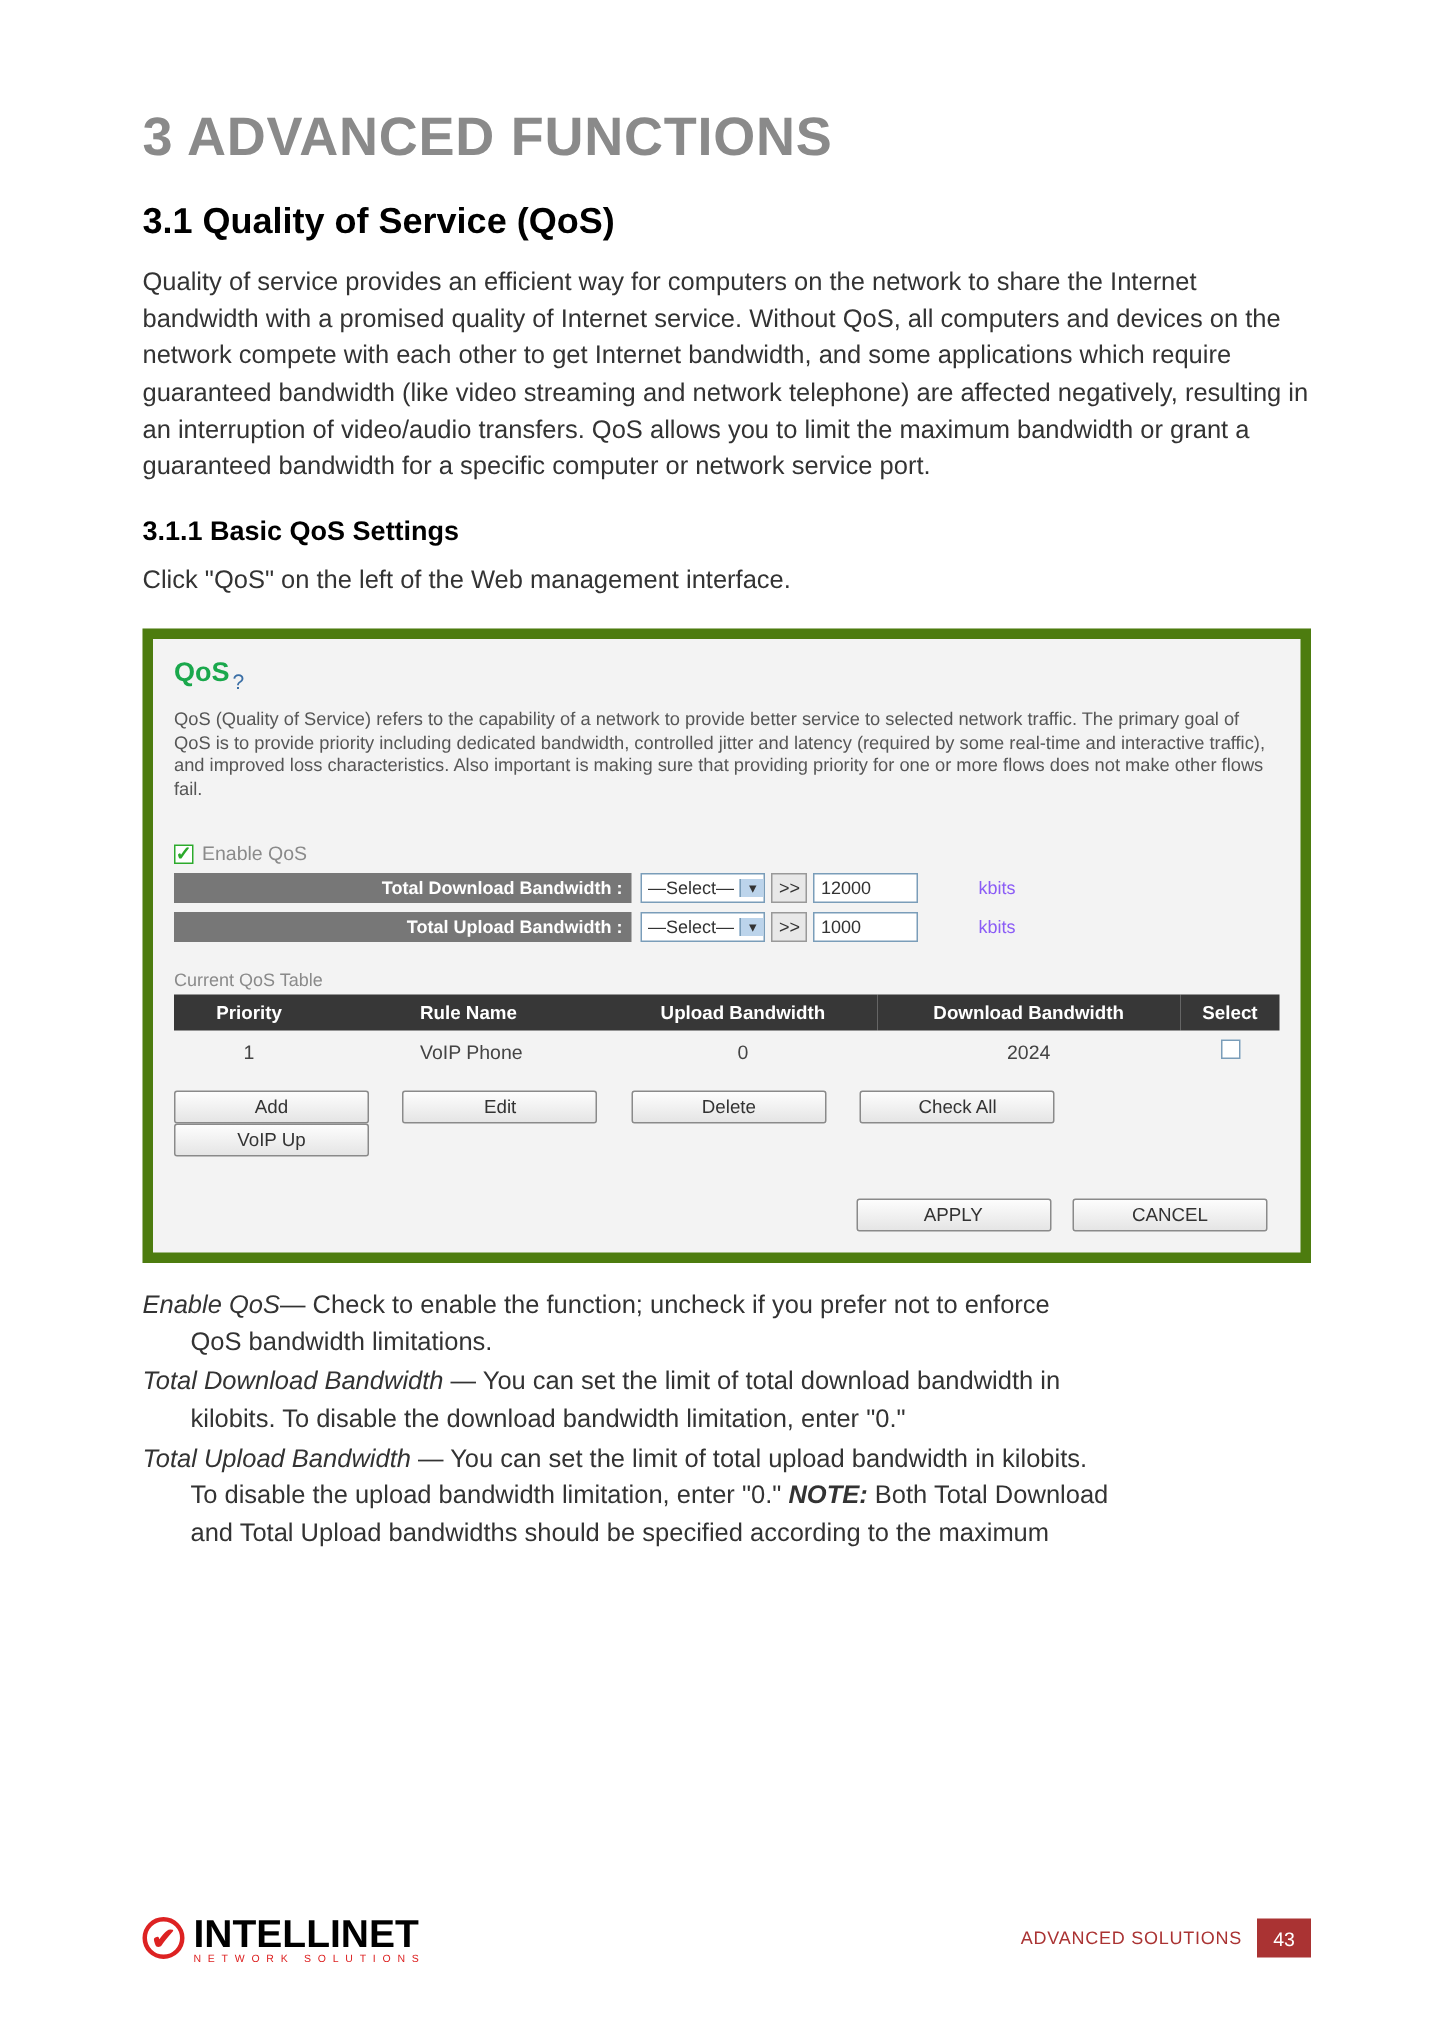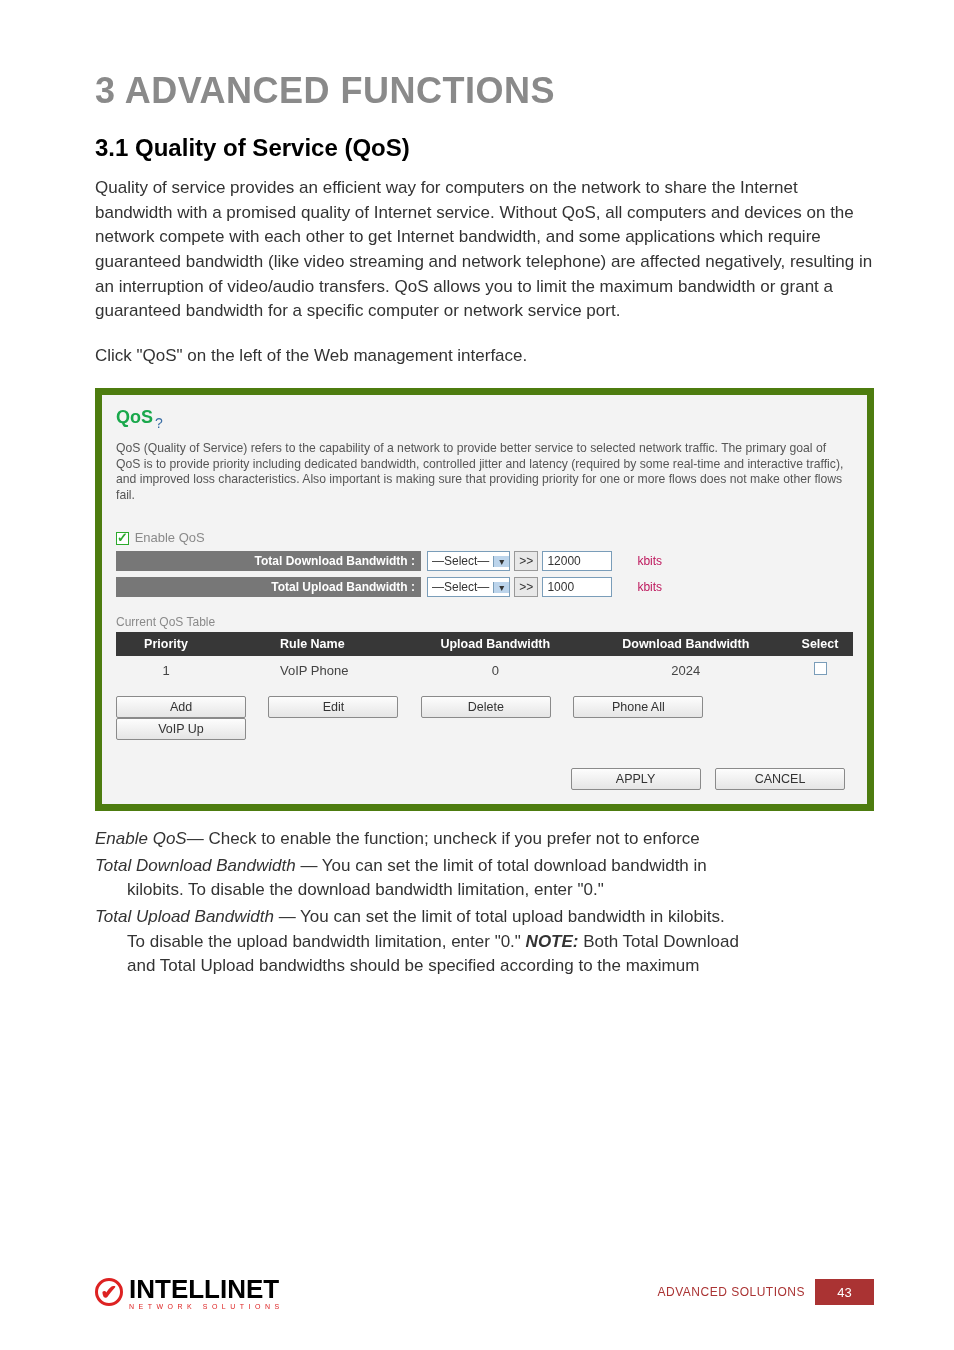--- a/index.html
+++ b/index.html
@@ -18,21 +18,21 @@
   .enable-row { margin-top: 26px; color: #8a8a8a; font-size: 13px; }
   .chk { display: inline-block; width: 13px; height: 13px; border: 1px solid #2caa2c; background: #fff; position: relative; vertical-align: middle; margin-right: 2px; }
   .chk::after { content: "✓"; position: absolute; top: -3px; left: 0; color: #2caa2c; font-size: 13px; font-weight: bold; }
   .bw-row { display: flex; align-items: center; margin-top: 6px; }
   .bw-label-cell { background: #777; color: #fff; font-size: 12px; font-weight: bold; text-align: right; padding: 3px 6px; width: 305px; }
   .sel { border: 1px solid #7a9db9; background: #fff; font-size: 12px; height: 20px; display: inline-flex; align-items: center; margin-left: 6px; }
   .sel-text { padding: 0 4px; }
   .sel-arrow { background: #bcd4eb; width: 16px; text-align: center; font-size: 10px; border-left: 1px solid #7a9db9; }
   .bw-btn { border: 1px solid #999; background: #e8e8e8; font-size: 12px; padding: 0 4px; height: 20px; display: inline-flex; align-items: center; margin-left: 4px; }
   .bw-input { border: 1px solid #7a9db9; background: #fff; font-size: 12px; height: 20px; width: 70px; padding: 0 4px; display: inline-flex; align-items: center; margin-left: 4px; }
-  .kbits { font-size: 12px; color: #be185d; margin-left: 25px; }
+  .kbits { font-size: 12px; color: #8b5cf6; margin-left: 40px; }
   .subhdr { color: #8a8a8a; font-size: 12px; margin-top: 18px; }
   .tbl { width: 100%; border-collapse: collapse; margin-top: 3px; }
   .tbl th { background: #373737; color: #fff; font-size: 12.5px; font-weight: bold; padding: 5px 10px; text-align: center; }
   .tbl th:nth-child(2) { text-align: left; padding-left: 64px;}
   .tbl td { font-size: 13px; color: #444; padding: 6px 10px; text-align: center; }
   .tbl td:nth-child(2) { text-align: left; padding-left: 64px;}
   .selchk { display: inline-block; width: 13px; height: 13px; border: 1px solid #7a9db9; background: #fff; }
   .btnrow { margin-top: 12px; }
   .btnrow2 { margin-top: 4px; }
   .winbtn { display: inline-block; border: 1px solid #8a8a8a; background: linear-gradient(#fdfdfd,#e5e5e5); font-size: 12.5px; color: #333; text-align: center; padding: 3px 0; width: 130px; margin-right: 18px; border-radius: 2px; }
@@ -43,29 +43,30 @@
   .defs .term { font-style: italic; }
   .defs .hang { padding-left: 32px; }
   .defs .note { font-weight: bold; font-style: italic; }
   .footer { position: absolute; bottom: 40px; left: 95px; right: 80px; display: flex; align-items: center; justify-content: space-between; }
   .brand { display: flex; align-items: center; }
   .brand-check { width: 28px; height: 28px; border: 3px solid #d22; border-radius: 50%; color: #d22; font-weight: 900; font-size: 20px; display: flex; align-items: center; justify-content: center; margin-right: 6px; }
   .brand-text { font-weight: 900; font-size: 26px; letter-spacing: 0px; color: #000; font-family: Arial Black, Arial, sans-serif; }
   .brand-sub { font-size: 7px; letter-spacing: 4.5px; color: #d22; display: block; margin-top: -2px; font-weight: normal; }
   .footer-right { display: flex; align-items: center; }
   .footer-label { color: #aa3333; font-size: 12px; letter-spacing: 0.5px; margin-right: 10px; }
-  .page-num { background: #aa3333; color: #fff; width: 59px; height: 26px; display: flex; align-items: center; justify-content: center; font-size: 13px; }
+  .page-num { background: #aa3333; color: #fff; width: 36px; height: 26px; display: flex; align-items: center; justify-content: center; font-size: 13px; }
 </style>
 </head>
 <body>
 
 <div class="page">
   <div class="h1">3  ADVANCED FUNCTIONS</div>
   <div class="h2">3.1  Quality of Service (QoS)</div>
   <p class="body-text">Quality of service provides an efficient way for computers on the network to share the Internet bandwidth with a promised quality of Internet service. Without QoS, all computers and devices on the network compete with each other to get Internet bandwidth, and some applications which require guaranteed bandwidth (like video streaming and network telephone) are affected negatively, resulting in an interruption of video/audio transfers. QoS allows you to limit the maximum bandwidth or grant a guaranteed bandwidth for a specific computer or network service port.</p>
+  <div class="h3">3.1.1  Basic QoS Settings</div>
   <p class="body-text">Click "QoS" on the left of the Web management interface.</p>
 
   <div class="panel">
     <div class="panel-inner">
       <span class="qos-title">QoS</span><span class="help-icon">?</span>
       <div class="panel-desc">QoS (Quality of Service) refers to the capability of a network to provide better service to selected network traffic. The primary goal of QoS is to provide priority including dedicated bandwidth, controlled jitter and latency (required by some real-time and interactive traffic), and improved loss characteristics. Also important is making sure that providing priority for one or more flows does not make other flows fail.</div>
 
       <div class="enable-row">
         <span class="chk"></span>
         <span>Enable QoS</span>
@@ -110,34 +111,35 @@
           <td>2024</td>
           <td><span class="selchk"></span></td>
         </tr>
       </tbody>
         </table>
 
       <div class="btnrow">
         <span class="winbtn">Add</span>
         <span class="winbtn">Edit</span>
         <span class="winbtn">Delete</span>
-        <span class="winbtn">Phone All</span>
+        <span class="winbtn">Check All</span>
         <span class="winbtn">VoIP Up</span>
       </div>
 
       <div class="apply-row">
         <span class="winbtn">APPLY</span>
         <span class="winbtn" style="margin-right:0">CANCEL</span>
       </div>
     </div>
   </div>
 
   <div class="defs">
     <div class="item">
       <span class="term">Enable QoS</span><span>— Check to enable the function; uncheck if you prefer not to enforce</span>
+      <div class="hang">QoS bandwidth limitations.</div>
     </div>
     <div class="item">
       <span class="term">Total Download Bandwidth</span><span> — You can set the limit of total download bandwidth in</span>
       <div class="hang">kilobits. To disable the download bandwidth limitation, enter "0."</div>
     </div>
     <div class="item">
       <span class="term">Total Upload Bandwidth</span><span> — You can set the limit of total upload bandwidth in kilobits.</span>
       <div class="hang"><span>To disable the upload bandwidth limitation, enter "0." </span><span class="note">NOTE:</span><span> Both Total Download</span></div>
       <div class="hang">and Total Upload bandwidths should be specified according to the maximum</div>
     </div>

